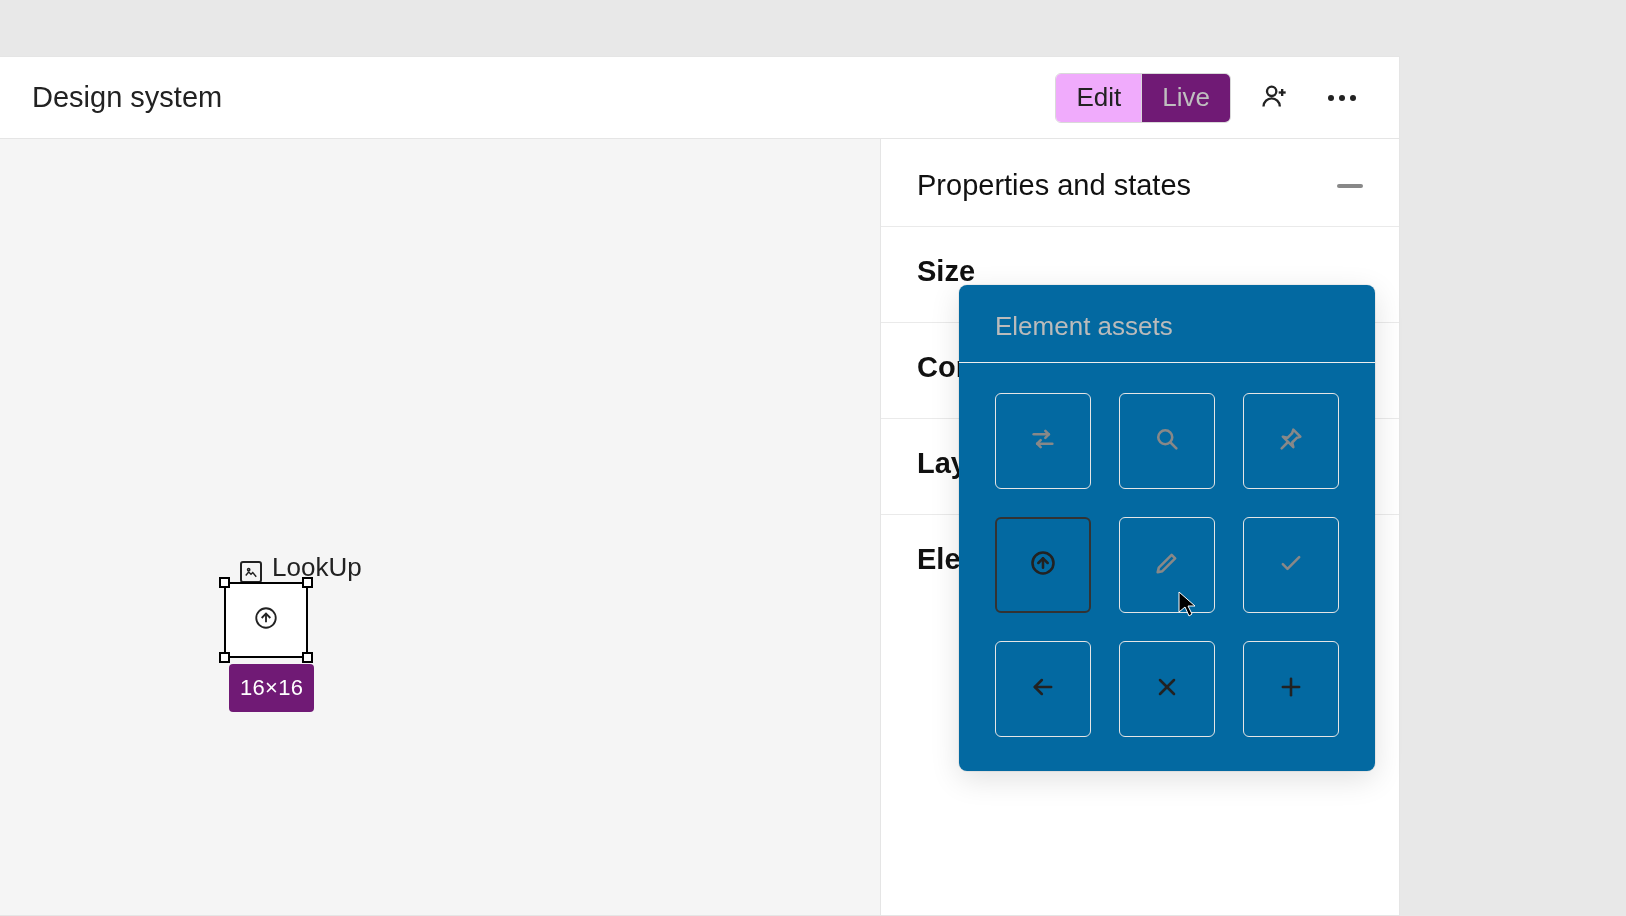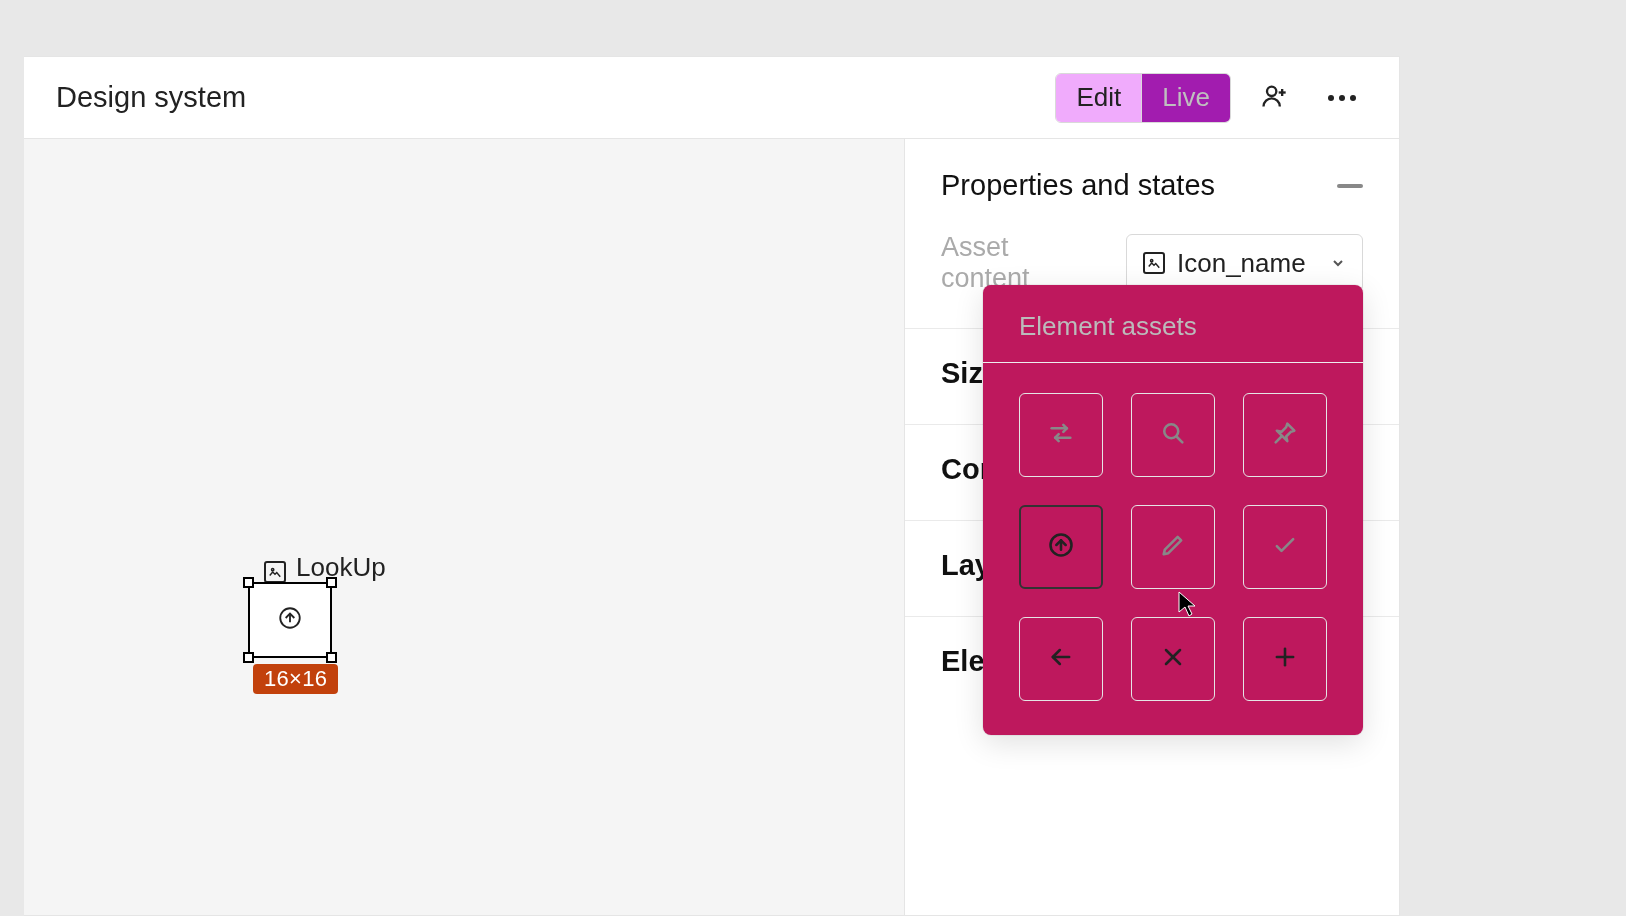--- a/index.html
+++ b/index.html
@@ -13,21 +13,20 @@
 
   .app-window {
     background: #fff;
     position: absolute;
     left: 0;
     top: 56px;
     right: 226px;
     bottom: 0;
     border: 1px solid #e5e5e5;
     border-left: none;
-    margin-left: 24px;
   }
 
   
   .topbar {
     height: 82px;
     border-bottom: 1px solid #e5e5e5;
     display: flex;
     align-items: center;
     padding: 0 32px;
     gap: 18px;
@@ -45,21 +44,21 @@
     overflow: hidden;
     height: 50px;
   }
   .seg-btn {
     padding: 0 20px;
     display: flex;
     align-items: center;
     font-size: 26px;
     color: #222;
     cursor: pointer;
-    background: #a21caf;
+    background: #701a75;
   }
   .seg-btn.active { background: #f0abfc; }
   .seg-btn.inactive { color: #bfbfbf; }
   .seg-btn + .seg-btn { border-left: 1px solid #d9d9d9; }
 
   .icon-btn {
     width: 50px;
     height: 50px;
     display: flex;
     align-items: center;
@@ -128,24 +127,24 @@
 
   .sel-icon {
     position:absolute; left:50%; top:50%; transform:translate(-50%,-50%);
   }
   .sel-icon svg { width: 26px; height: 26px; stroke:#222; fill:none; stroke-width:1.7; }
 
   .size-badge {
     position: absolute;
     left: 229px;
     top: 525px;
-    background: #c2410c;
+    background: #701a75;
     color: #fff;
     font-size: 22px;
-    padding: 2px 11px;
+    padding: 11px 11px;
     border-radius: 4px;
     letter-spacing: 0.3px;
   }
 
   
   .panel {
     position: absolute;
     top: 82px;
     left: 880px;
     right: 0;
@@ -205,22 +204,22 @@
     font-weight: 700;
     color: #111;
     padding: 28px 36px;
   }
 
   
   .popover {
     position: absolute;
     left: 78px;
     top: 146px;
-    width: 380px;
-    background: #be185d;
+    width: 416px;
+    background: #0369a1;
     border-radius: 8px;
     box-shadow: 0 8px 30px rgba(0,0,0,0.12), 0 0 0 1px rgba(0,0,0,0.05);
     padding-bottom: 24px;
   }
   .popover-tabs {
     display: flex;
     gap: 28px;
     padding: 26px 36px 20px 36px;
     border-bottom: 1px solid #eee;
   }
@@ -313,37 +312,20 @@
       <div class="handle h-br"></div>
     </div>
     <div class="size-badge">16×16</div>
   </div>
 
   <div class="panel">
     <div class="panel-section-head">
       <h2>Properties and states</h2>
       <div class="minus"></div>
     </div>
-    <div class="prop-row">
-      <div class="prop-label">Asset content</div>
-      <div class="dropdown">
-        <span class="dd-icon">
-          <svg viewBox="0 0 24 24" width="14" height="14" stroke="#222" fill="none" stroke-width="2.5">
-              <circle cx="8" cy="8" r="2"></circle>
-              <path d="M3 18l5-6 4 4 3-3 6 7"></path>
-            </svg>
-        </span>
-        <span class="dropdown-text">Icon_name</span>
-        <span class="chev">
-          <svg viewBox="0 0 24 24">
-              <path d="M6 9l6 6 6-6"></path>
-            </svg>
-        </span>
-      </div>
-    </div>
     <div class="divider"></div>
     <div class="trunc-heading">Size</div>
     <div class="divider"></div>
     <div class="trunc-heading">Con</div>
     <div class="divider"></div>
     <div class="trunc-heading">Layo</div>
     <div class="divider"></div>
     <div class="trunc-heading">Elen</div>
 
     <div class="popover">

